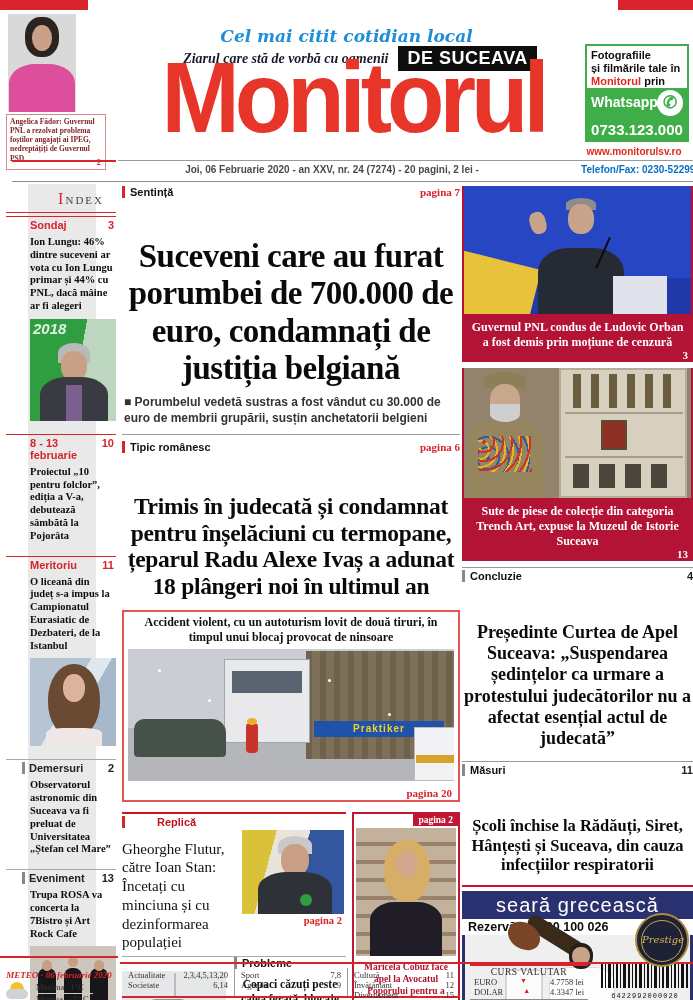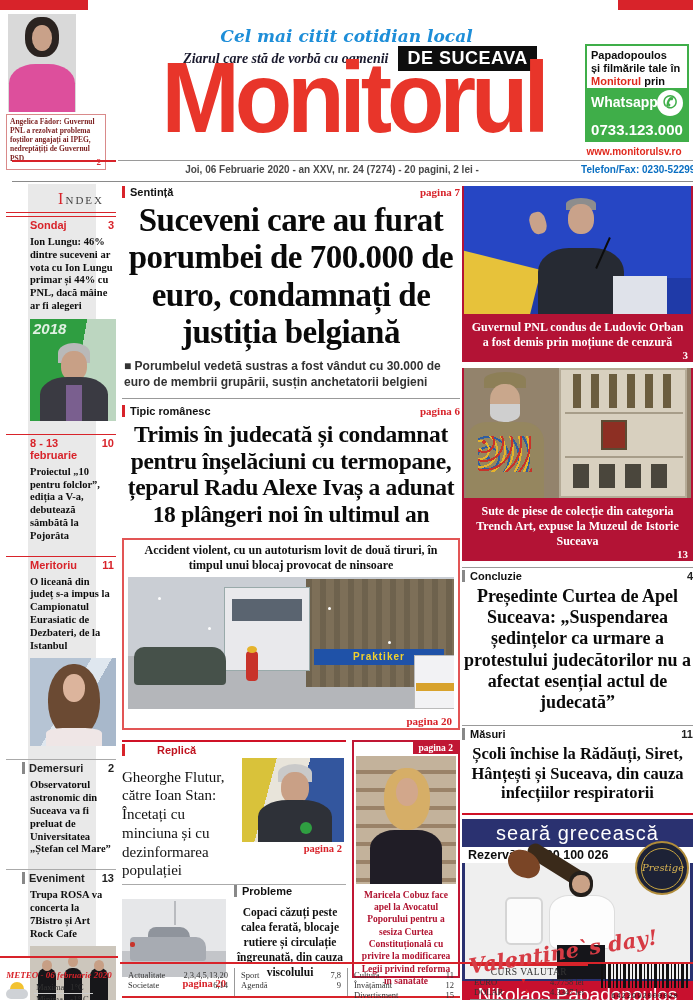--- a/index.html
+++ b/index.html
@@ -80,21 +80,21 @@
   #meteo .icon{position:relative;width:30px;height:26px;margin-left:4px;}
   #meteo .sun{position:absolute;top:2px;left:6px;width:14px;height:14px;border-radius:50%;background:#f2c230;}
   #meteo .cloud{position:absolute;top:9px;left:2px;width:22px;height:10px;border-radius:8px;background:#cfd2d6;}
   #meteo table{font-family:"Liberation Serif",serif;font-size:8.5px;color:#333;border-collapse:collapse;margin-top:2px;}
   #meteo td{padding:0 4px 1px 2px;border-bottom:1px solid #ccc;}
   
   #centercol{left:122px;top:184px;width:338px;height:776px;}
   .kick{display:flex;justify-content:space-between;align-items:center;padding:2px 0;}
   .kick .lbl{font-weight:bold;font-size:11px;color:#111;border-left:3px solid #d8232a;padding-left:5px;}
   .kick .pg{font-family:"Liberation Serif",serif;color:#d8232a;font-size:11px;font-weight:bold;}
-  .headline{font-family:"Liberation Serif",serif;font-weight:bold;text-align:center;color:#0a0a0a;}
+  .headline{font-family:"Liberation Serif",serif;font-weight:bold;text-align:center;color:#0a0a0a;margin-top:36px;}
   #h1{font-size:33px;line-height:1.13;letter-spacing:-.5px;padding:2px 0 6px 0;}
   #sub1{font-weight:bold;font-size:12px;line-height:1.3;color:#333;padding:2px 2px 8px 2px;border-bottom:1px solid #999;}
   #story2{margin-top:4px;}
   #h2{font-size:23.5px;line-height:1.13;letter-spacing:-.3px;padding:2px 0 8px 0;}
   #accbox{border:2px solid #e25555;margin-top:2px;height:192px;position:relative;box-sizing:border-box;}
   #acc-cap{font-family:"Liberation Serif",serif;font-weight:bold;font-size:12px;line-height:1.25;text-align:center;padding:3px 6px 2px 6px;}
   #ph-acc{position:relative;margin:2px auto 0 auto;width:326px;height:132px;overflow:hidden;
     background:linear-gradient(#caced4 0 60%,#b4b6ba 60% 100%);}
   #ph-acc .truck{position:absolute;right:0;top:2px;width:148px;height:108px;background:#7d6f58;
     background-image:repeating-linear-gradient(90deg,rgba(0,0,0,.12) 0 6px,transparent 6px 14px);}
@@ -239,21 +239,21 @@
     <span class="face"></span>
     <span class="body"></span>
   </div>
   <div class="abs" id="tl-cap">
     <span>Angelica Fădor: Guvernul PNL a rezolvat problema foștilor angajați ai IPEG, nedreptățiți de Guvernul PSD</span>
     <span class="pg">2</span>
   </div>
 
   <div class="abs" id="wa-box">
     <div id="wa-top">
-      <span>Papadopoulos</span><br>
+      <span>Fotografiile</span><br>
       <span>și filmările tale în</span><br>
       <span class="brand">Monitorul</span>
       <span>prin</span>
     </div>
     <div id="wa-bottom">
       <span id="wa-app">Whatsapp</span>
       <span class="wa-icon">✆</span>
       <span id="wa-phone">0733.123.000</span>
     </div>
   </div>

